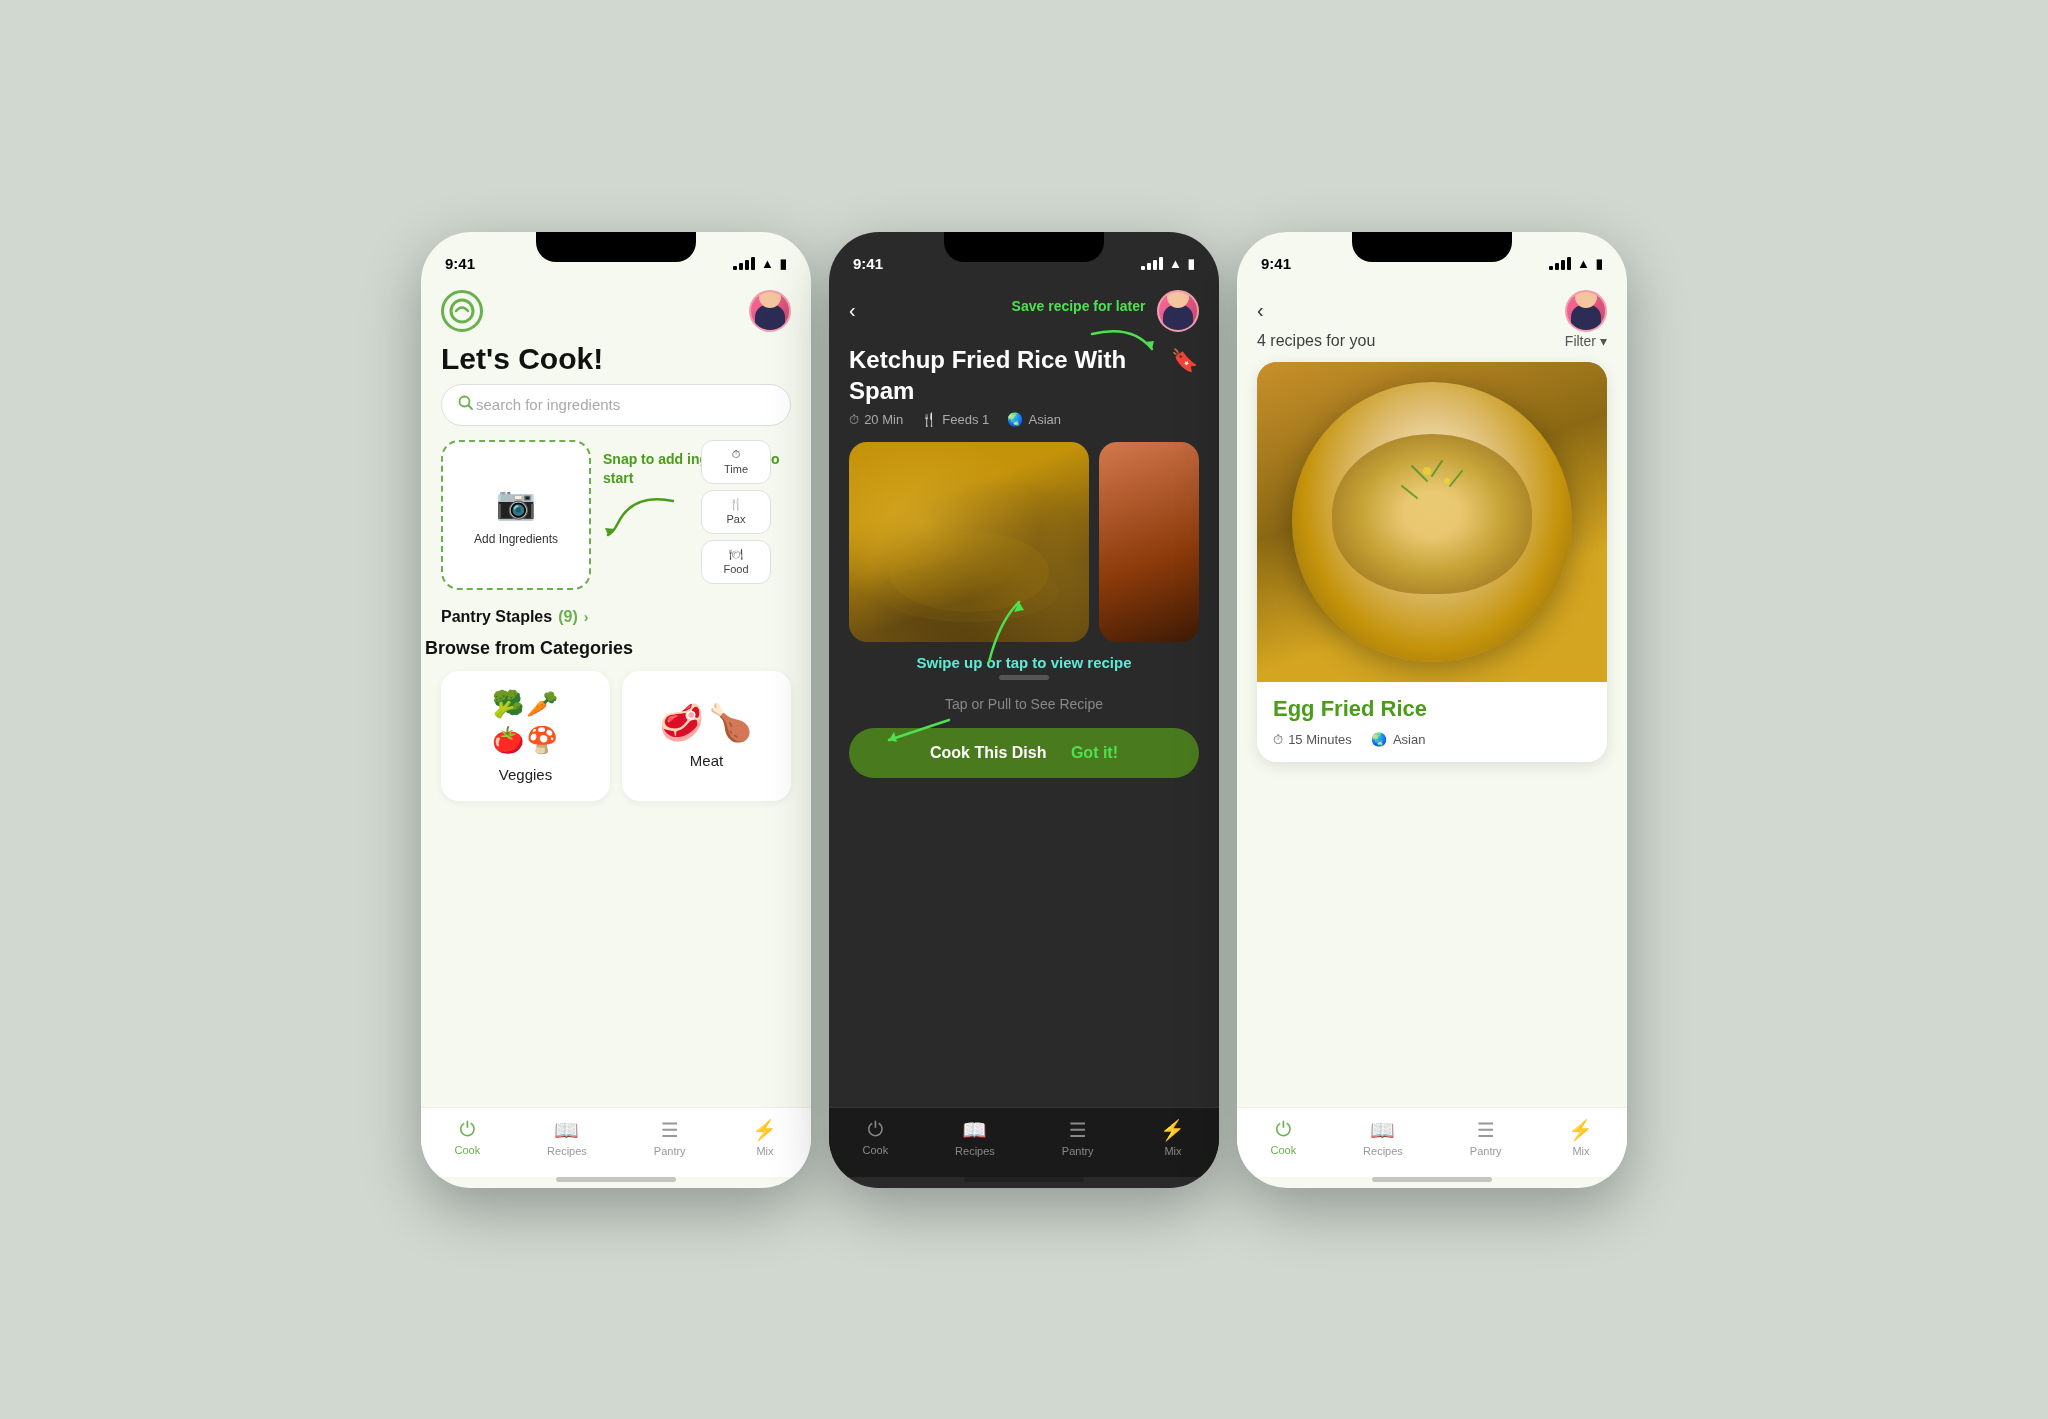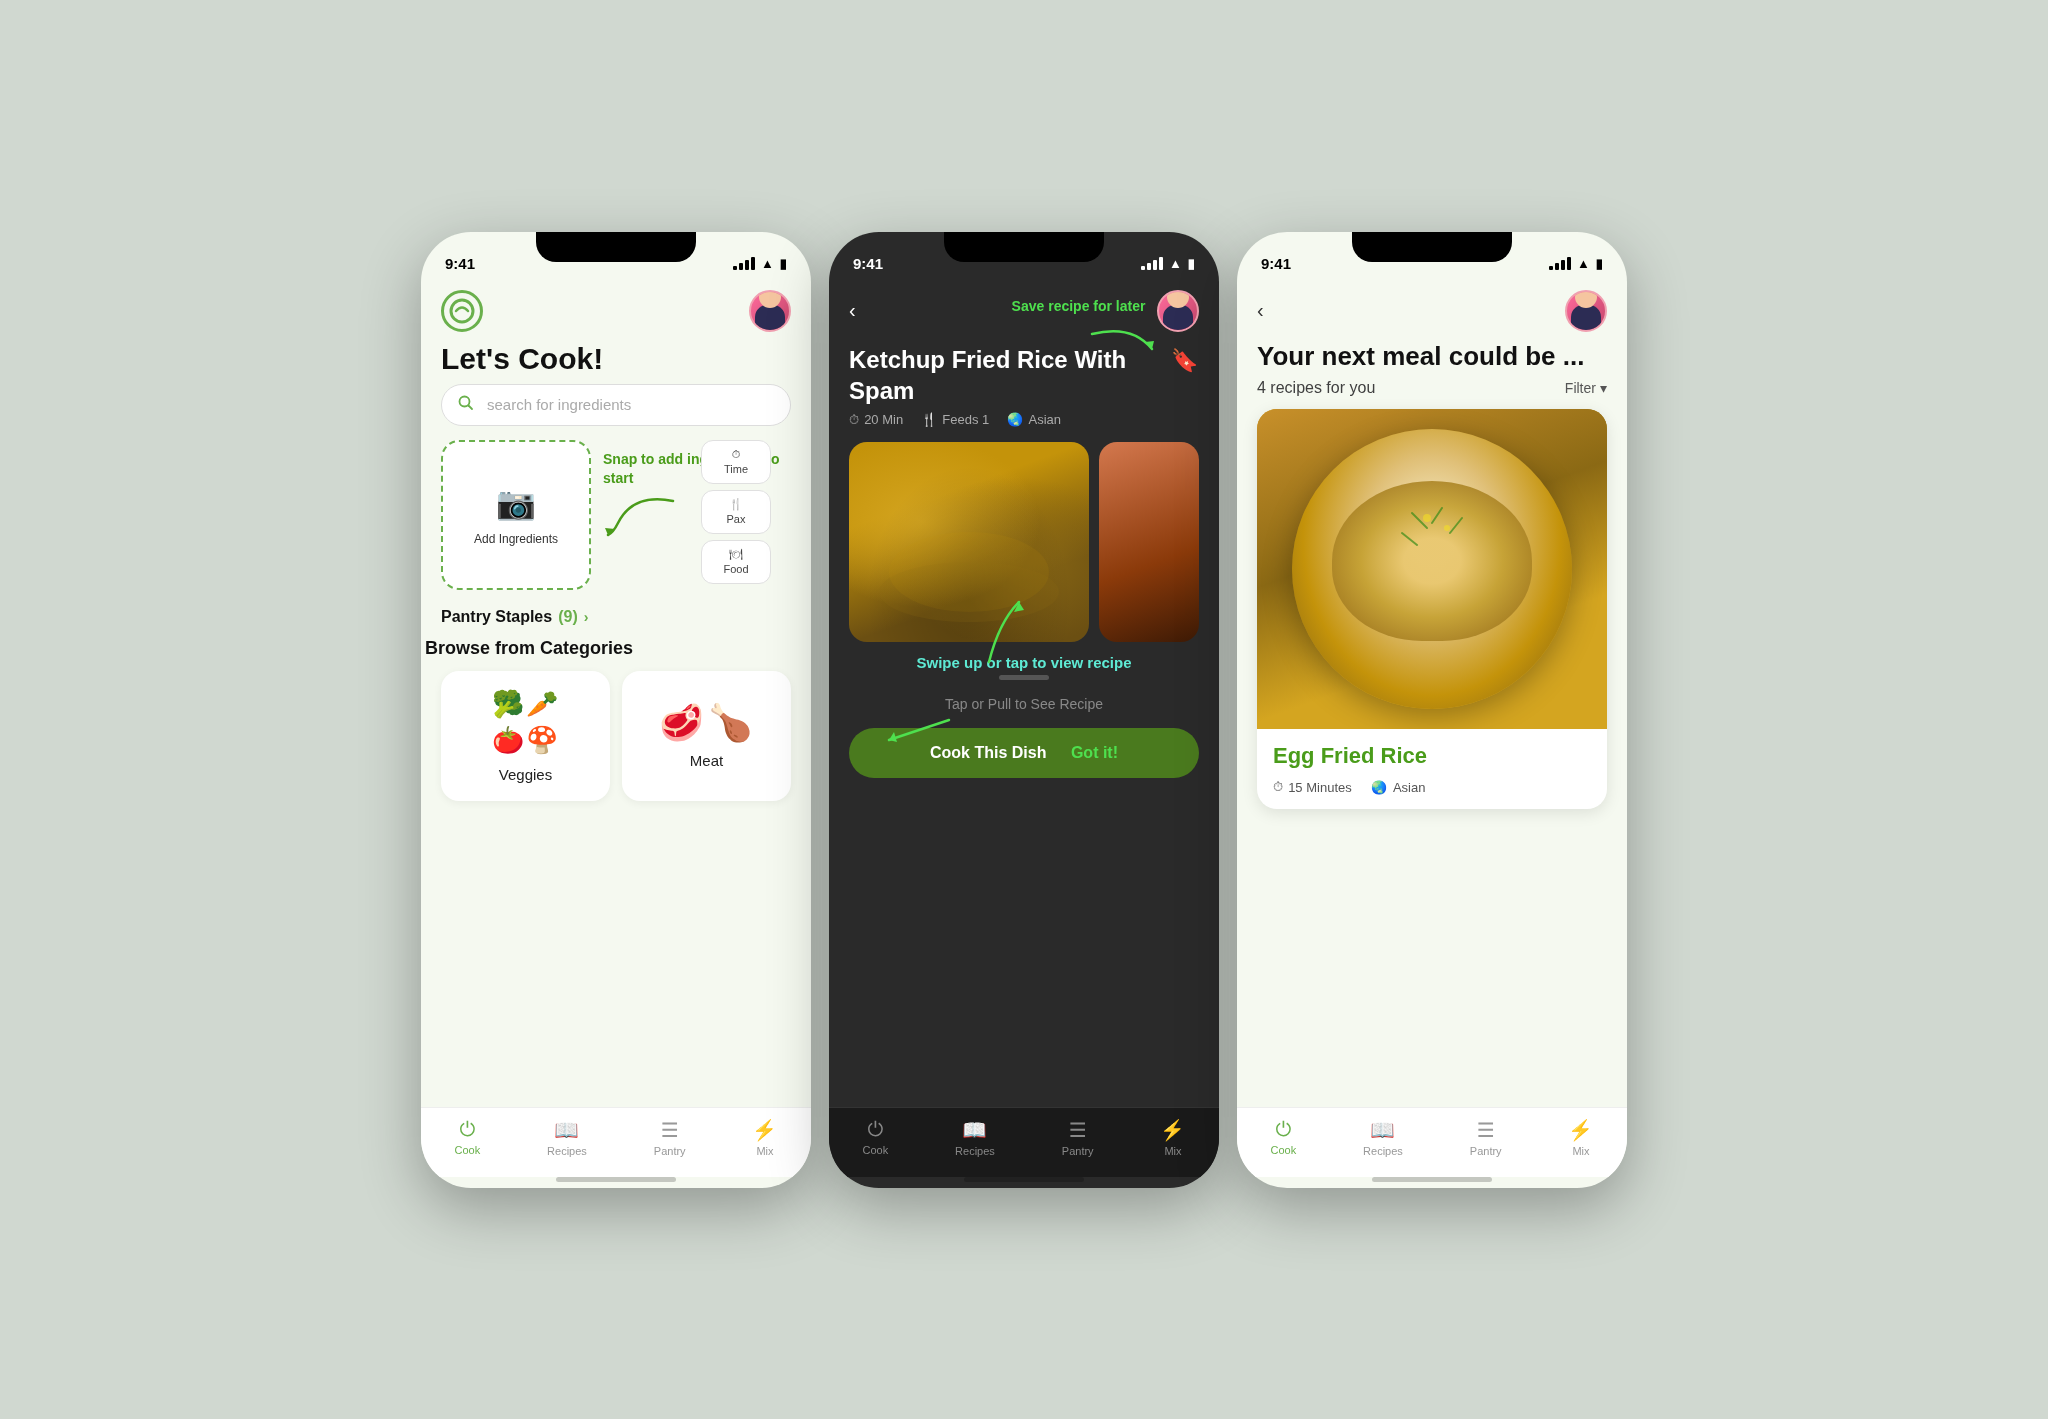--- a/index.html
+++ b/index.html
@@ -140,21 +140,21 @@
       padding: 10px 20px 8px 20px;
     }
     .search-bar {
       margin: 0 20px 14px 20px;
       background: #fff;
       border: 1.5px solid #ddd;
       border-radius: 30px;
       display: flex;
       align-items: center;
       padding: 10px 16px;
-      gap: 13px;
+      gap: 2px;
     }
     .search-icon-svg {
       color: #6ab04c;
       font-size: 16px;
     }
     .search-placeholder {
       color: #aaa;
       font-size: 15px;
     }
     .add-ingredients-section {
@@ -695,21 +695,20 @@
     </div>
     <div class="screen-content">
       <div class="p3-header">
         <span style="font-size:20px; color:#333; font-weight:300;">‹</span>
         <div class="avatar">
           <div class="avatar-body">
             <div class="avatar-head"></div>
           </div>
         </div>
       </div>
-      <div class="p3-title">Your next meal could be ...</div>
       <div class="p3-subtitle-row">
         <span class="p3-subtitle">4 recipes for you</span>
         <div class="filter-btn-inline">
           <span>Filter</span>
           <span>▾</span>
         </div>
       </div>
       <div class="recipe-card">
         <div class="recipe-card-img">
 

